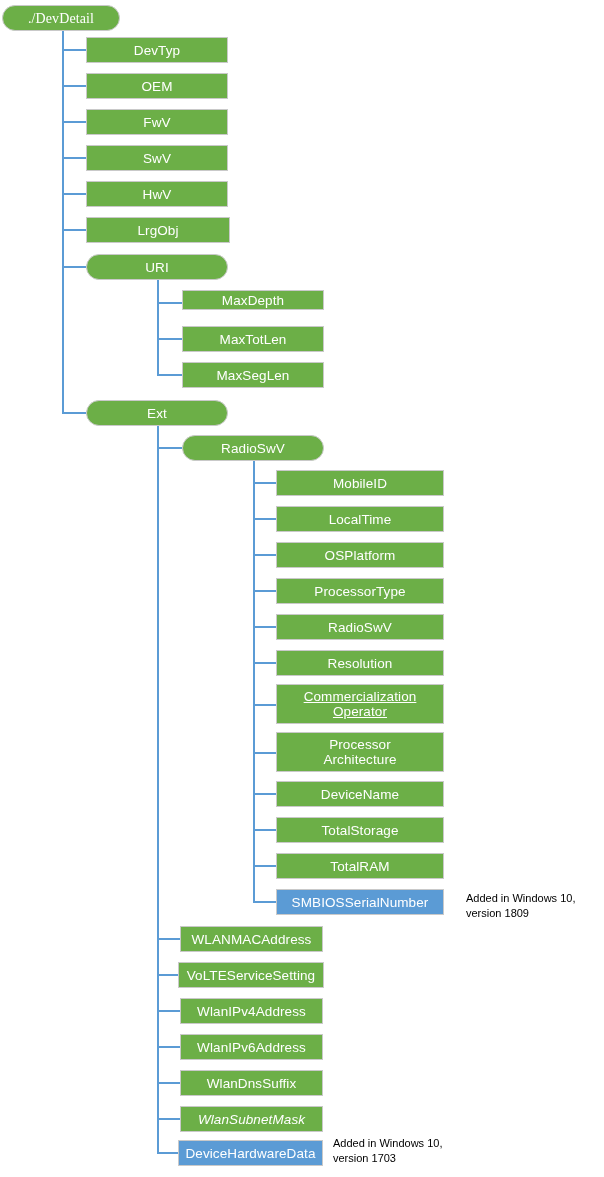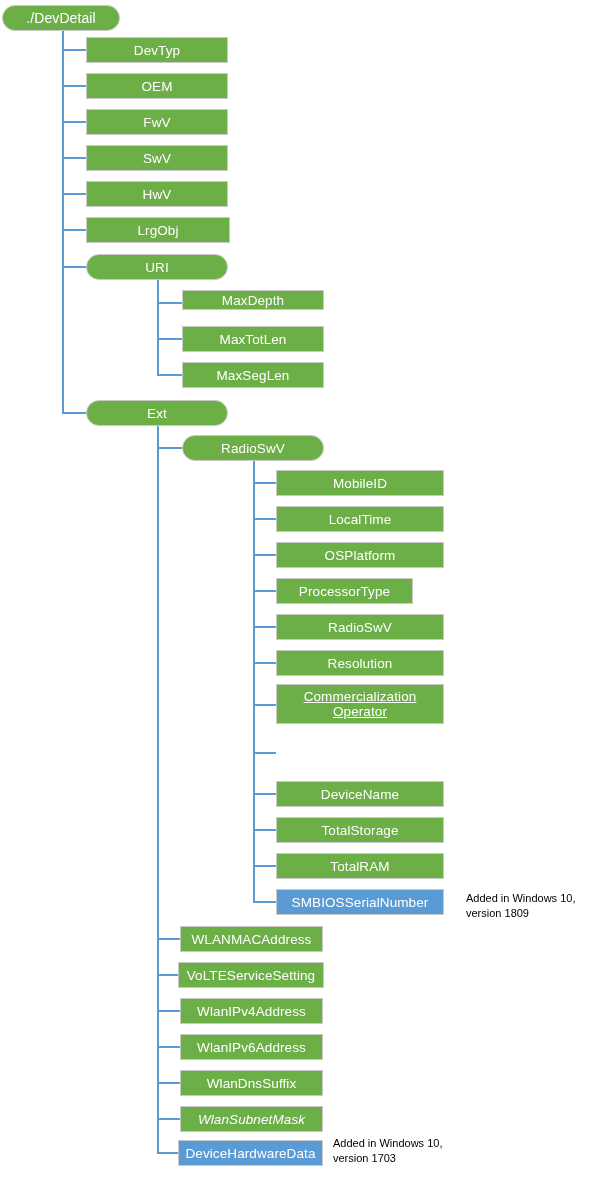--- a/index.html
+++ b/index.html
@@ -32,21 +32,21 @@
     background:#6CAF47;
     border:1px solid #C9C9C9;
     font-size:13.5px;
     line-height:15px;
     letter-spacing:.1px;
     padding:0 4px;
     white-space:pre-line;
   }
   .node.pill{border-radius:14px;}
   .node.blue{background:#5B9BD5;}
-  .node.root{font-size:14px;}
+  .node.root{font-size:14px;font-family:Liberation Serif, serif;}
 
   
   .anno{
     position:absolute;
     color:#000000;
     font-size:11px;
     line-height:14.5px;
     white-space:pre-line;
     font-family:"Liberation Sans", sans-serif;
   }
@@ -105,33 +105,35 @@
   <div class="line hline" style="left:253px;top:482px;width:23px;height:2px;"></div>
   <div class="node" style="left:276px;top:470px;width:168px;height:26px;">MobileID</div>
 
   <div class="line hline" style="left:253px;top:518px;width:23px;height:2px;"></div>
   <div class="node" style="left:276px;top:506px;width:168px;height:26px;">LocalTime</div>
 
   <div class="line hline" style="left:253px;top:554px;width:23px;height:2px;"></div>
   <div class="node" style="left:276px;top:542px;width:168px;height:26px;">OSPlatform</div>
 
   <div class="line hline" style="left:253px;top:590px;width:23px;height:2px;"></div>
-  <div class="node" style="left:276px;top:578px;width:137px;height:26px;">ProcessorType</div>
+  <div class="node" style="left:276px;top:578px;width:168px;height:26px;">ProcessorType</div>
 
   <div class="line hline" style="left:253px;top:626px;width:23px;height:2px;"></div>
   <div class="node" style="left:276px;top:614px;width:168px;height:26px;">RadioSwV</div>
 
   <div class="line hline" style="left:253px;top:662px;width:23px;height:2px;"></div>
   <div class="node" style="left:276px;top:650px;width:168px;height:26px;">Resolution</div>
 
   <div class="line hline" style="left:253px;top:704px;width:23px;height:2px;"></div>
   <div class="node" style="left:276px;top:684px;width:168px;height:40px;text-decoration:underline;">Commercialization
 Operator</div>
 
   <div class="line hline" style="left:253px;top:752px;width:23px;height:2px;"></div>
+  <div class="node" style="left:276px;top:732px;width:168px;height:40px;">Processor
+Architecture</div>
 
   <div class="line hline" style="left:253px;top:793px;width:23px;height:2px;"></div>
   <div class="node" style="left:276px;top:781px;width:168px;height:26px;">DeviceName</div>
 
   <div class="line hline" style="left:253px;top:829px;width:23px;height:2px;"></div>
   <div class="node" style="left:276px;top:817px;width:168px;height:26px;">TotalStorage</div>
 
   <div class="line hline" style="left:253px;top:865px;width:23px;height:2px;"></div>
   <div class="node" style="left:276px;top:853px;width:168px;height:26px;">TotalRAM</div>
 

